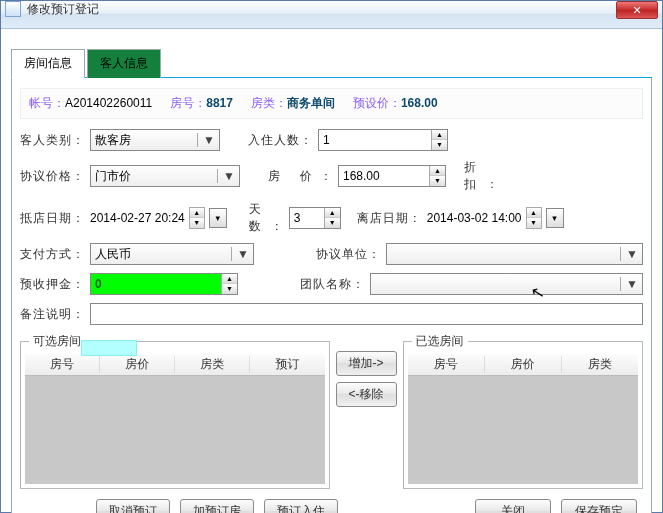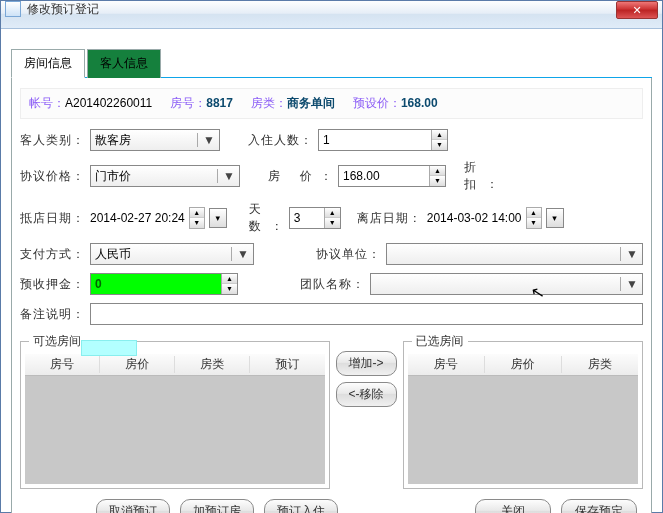--- a/index.html
+++ b/index.html
@@ -30,21 +30,21 @@
 .txt { height: 22px; border: 1px solid #888; padding: 0 4px; background: #fff; }
 .txt input { border:none; outline:none; width:100%; height:100%; font-size:12px; }
 .green-input { background: #00ff00 !important; }
 .fieldset { border: 1px solid #b8b8b8; padding: 4px; position: relative; margin-top: 8px; }
 .fieldset-title { position: absolute; top: -9px; left: 8px; background: #fff; padding: 0 4px; color: #333; }
 .listhead { background: linear-gradient(#fcfcfc,#ececec); border-bottom: 1px solid #bbb; display: flex; height: 22px; align-items: center; text-align: center; }
 .listhead div { flex:1; padding: 0 6px; border-right: 1px solid #ddd; color:#333; }
 .listhead div:last-child { border-right: none; }
 .listbody { background: #c8c8c8; height: 108px; }
 .midbtns { display:flex; flex-direction:column; gap:6px; align-items:center; justify-content:flex-start; padding-top: 18px; }
-.btn { border: 1px solid #8a8a8a; background: linear-gradient(#fdfdfd,#e9e9e9 45%,#dedede 50%,#f0f0f0); padding: 3px 12px; border-radius: 10px; cursor: pointer; color: #333; min-width: 60px; text-align:center; }
+.btn { border: 1px solid #8a8a8a; background: linear-gradient(#fdfdfd,#e9e9e9 45%,#dedede 50%,#f0f0f0); padding: 3px 12px; border-radius: 3px; cursor: pointer; color: #333; min-width: 60px; text-align:center; }
 .footer { display:flex; gap: 10px; padding: 10px 6px 4px 6px; }
 .cyanbox { position:absolute; background:#b3ffff; height:16px; width:56px; top:-2px; left:60px; border:1px solid #8ee; }
 .date-wrap { display:flex; align-items:center; gap:4px; }
 .date-btn { width:18px; height:20px; border:1px solid #888; background: linear-gradient(#fff,#ddd); display:flex; align-items:center; justify-content:center; font-size:9px; cursor:pointer; }
 .wide { flex: 1; }
 .cursor-arrow { position:absolute; left:530px; top:282px; font-size:16px; color:#000; pointer-events:none; transform: rotate(-12deg); }
 </style>
 </head>
 <body>
 

